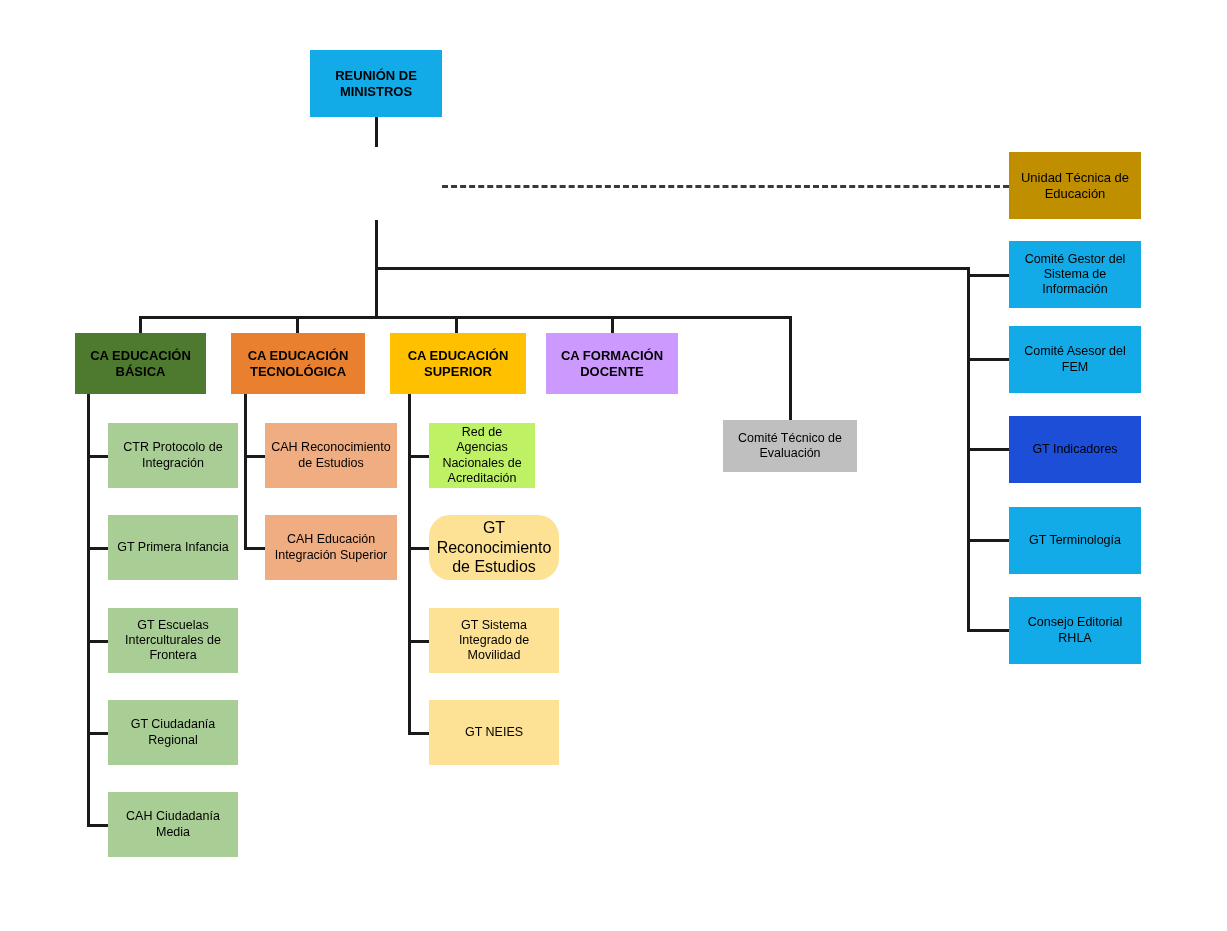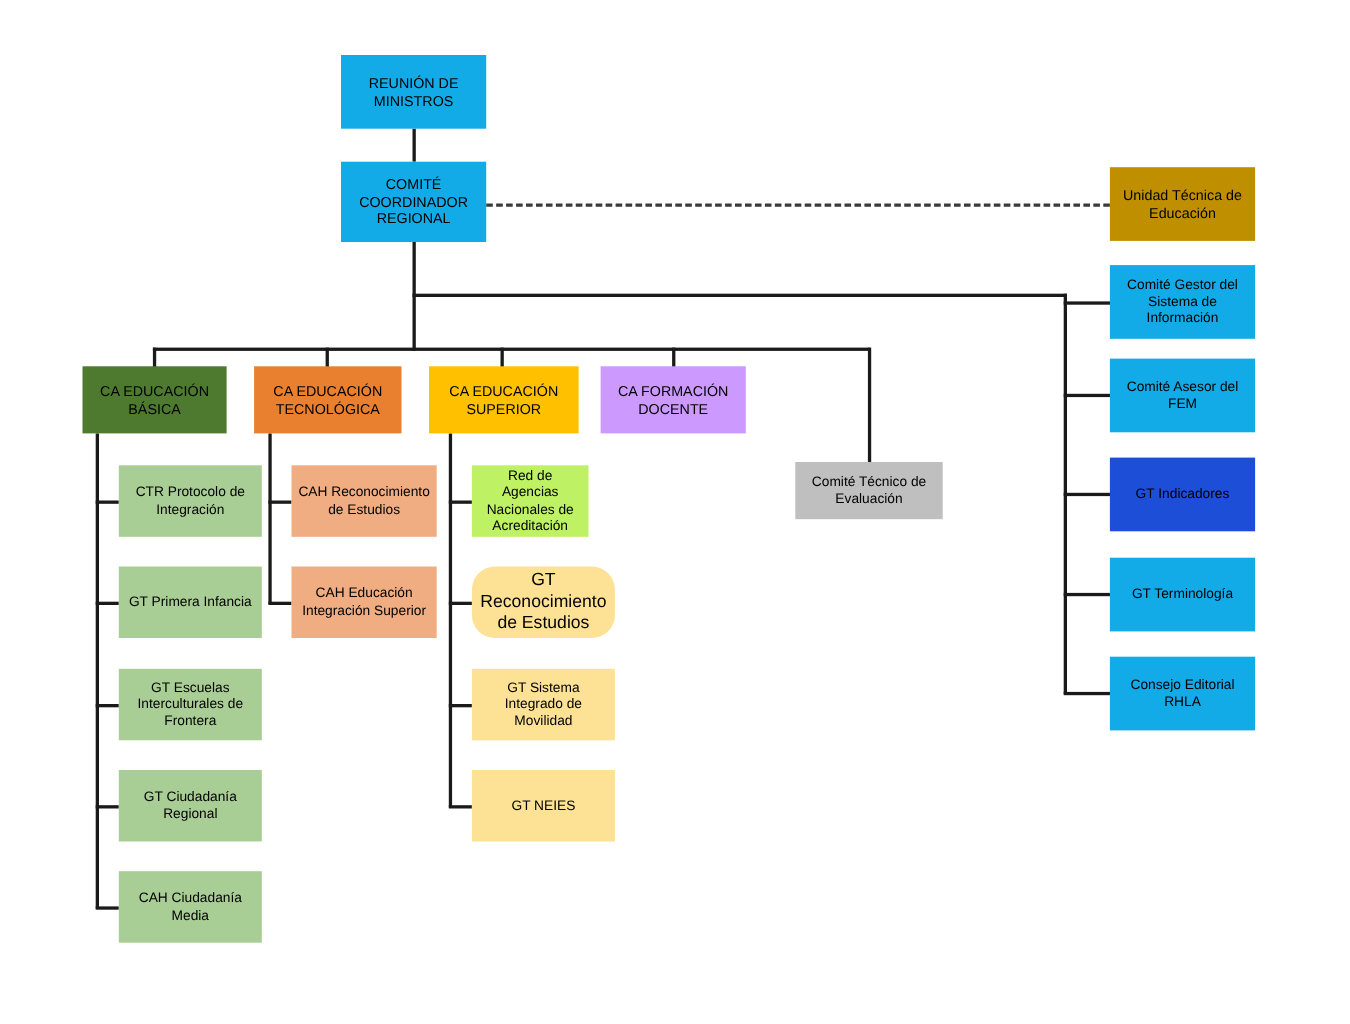--- a/index.html
+++ b/index.html
@@ -29,21 +29,21 @@
     color: #000000;
     line-height: 1.22;
     padding: 2px 6px;
     z-index: 3;
   }
   .node span {
     display: block;
     width: 100%;
   }
   .node.bold {
-    font-weight: normal;
+    font-weight: bold;
   }
   .conn {
     position: absolute;
     background: #1a1a1a;
     z-index: 1;
   }
   .conn.h { height: 3px; }
   .conn.v { width: 3px; }
   .dashed {
     position: absolute;
@@ -96,23 +96,20 @@
   <div class="conn v" style="left:408px; top:394px; height:340px;"></div>
   <div class="conn h" style="left:408px; top:455px; width:21px;"></div>
   <div class="conn h" style="left:408px; top:547px; width:21px;"></div>
   <div class="conn h" style="left:408px; top:640px; width:21px;"></div>
   <div class="conn h" style="left:408px; top:732px; width:21px;"></div>
 
   <div class="node bold" style="left:310px; top:50px; width:132px; height:67px; background:#12ABE8; font-size:13px;">
     <span>REUNIÓN DE MINISTROS</span>
   </div>
 
-  <div class="node bold" style="left:310px; top:147px; width:132px; height:73px; background:#12ABE8; font-size:13px;">
-    <span>COMITÉ COORDINADOR REGIONAL</span>
-  </div>
 
   <div class="node" style="left:1009px; top:152px; width:132px; height:67px; background:#C08F00; font-size:13px;">
     <span>Unidad Técnica de Educación</span>
   </div>
 
   <div class="node" style="left:1009px; top:241px; width:132px; height:67px; background:#12ABE8; font-size:12.5px;">
     <span>Comité Gestor del Sistema de Información</span>
   </div>
 
   <div class="node" style="left:1009px; top:326px; width:132px; height:67px; background:#12ABE8; font-size:12.5px;">

